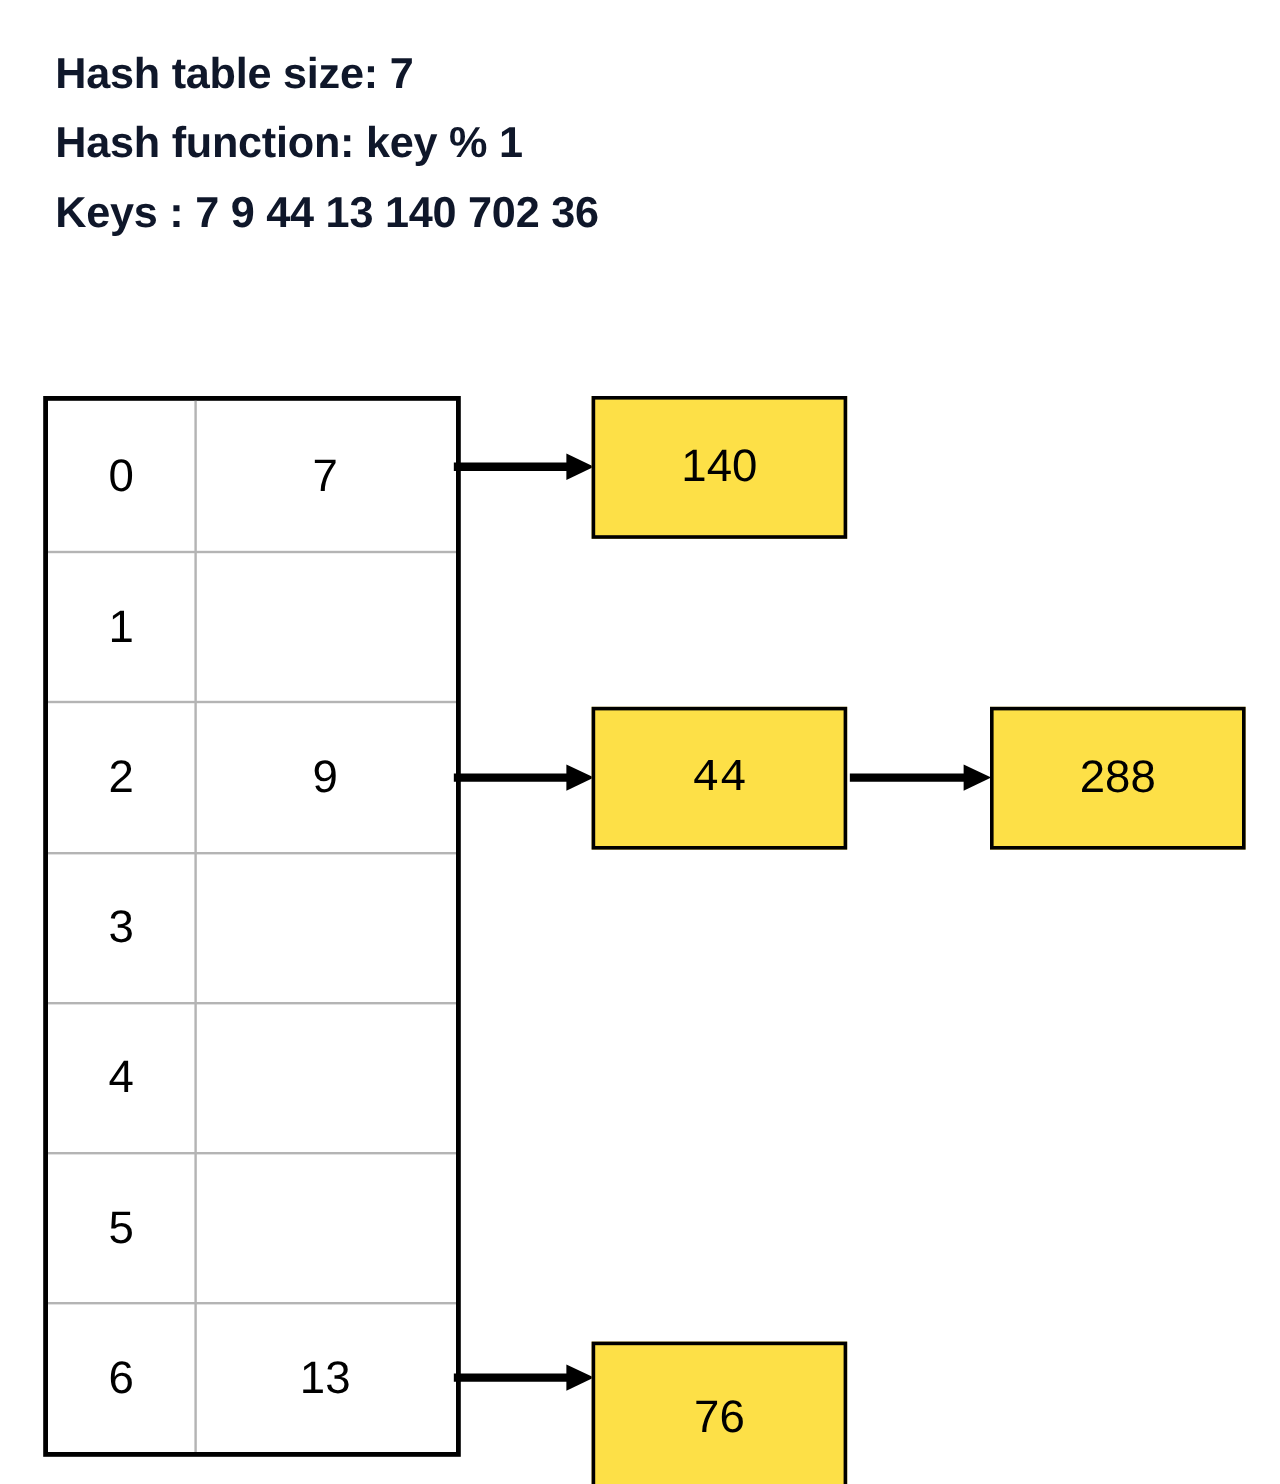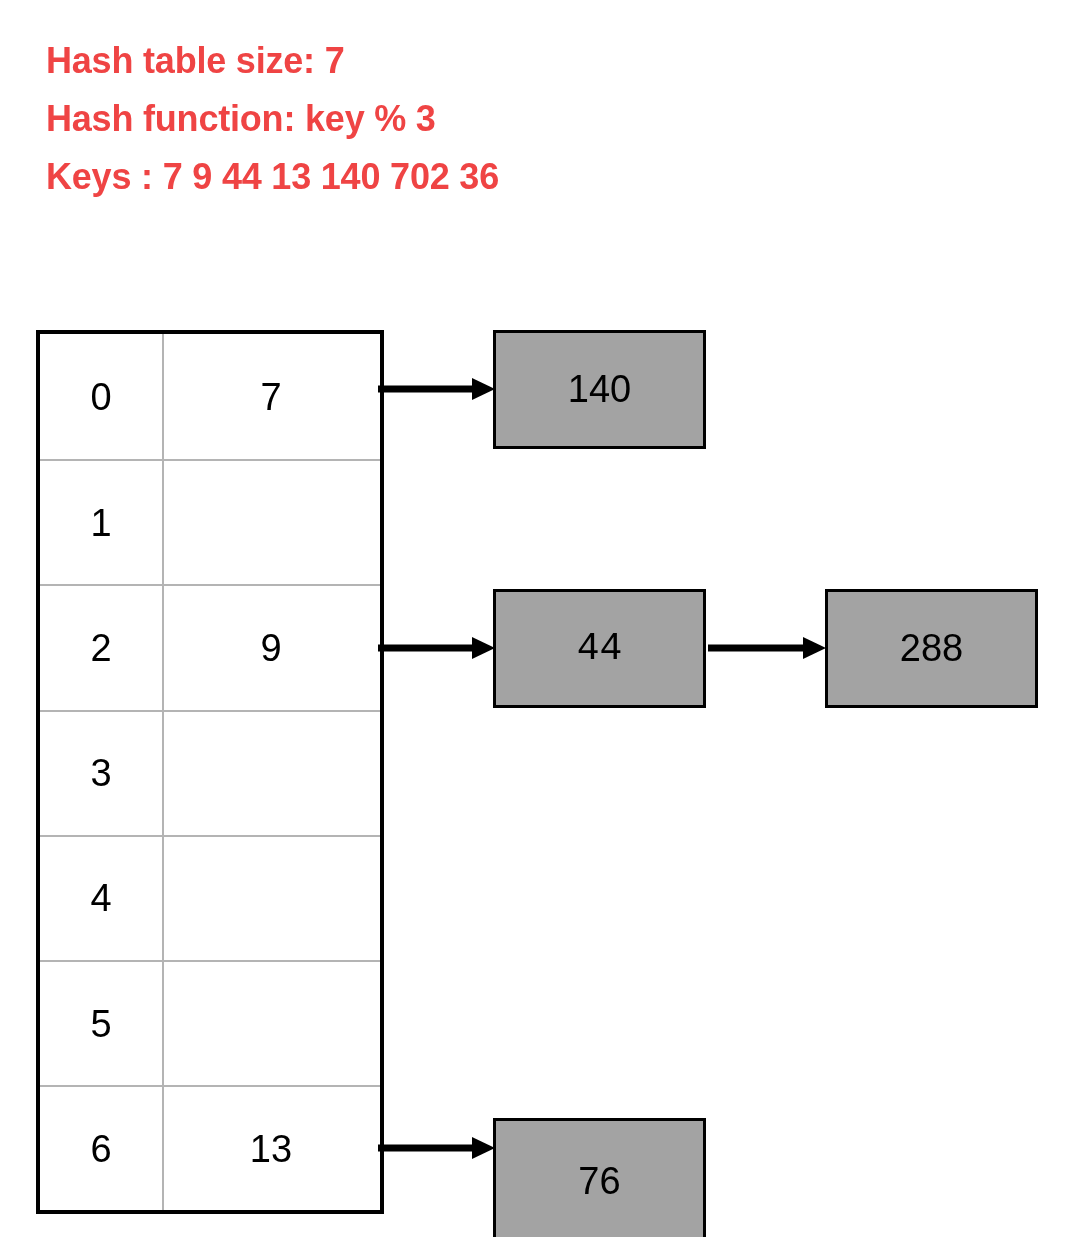--- a/index.html
+++ b/index.html
@@ -21,21 +21,21 @@
     position: absolute;
     left: 46px;
     top: 32px;
     width: 900px;
   }
   .header-line {
     font-size: 36px;
     font-weight: bold;
     line-height: 58px;
     white-space: pre;
-    color: #ef4444;
+    color: #0f172a;
     letter-spacing: -0.2px;
   }
 
   
   #hash-table {
     position: absolute;
     left: 36px;
     top: 330px;
     width: 340px;      
     height: 876px;
@@ -77,42 +77,42 @@
     width: 2px;
     height: 876px;
     background: #b4b4b4;
   }
 
   
   .node-box {
     position: absolute;
     border: 3px solid #000000;
     box-sizing: border-box;
-    background: #a3a3a3;
+    background: #fde047;
     display: flex;
     align-items: center;
     justify-content: center;
     font-size: 38px;
     color: #000000;
   }
 
   
   .arrow {
     position: absolute;
     height: 24px;
     pointer-events: none;
   }
   .arrow svg { display: block; }
 </style>
 </head>
 <body>
 
 <div id="header-block">
   <div class="header-line">Hash table size: 7</div>
-  <div class="header-line">Hash function: key % 3</div>
+  <div class="header-line">Hash function: key % 1</div>
   <div class="header-line">Keys : 7 9 44 13 140 702 36</div>
 </div>
 
 <div id="hash-table">
   <div id="column-divider"></div>
 
   <div class="table-row">
     <div class="cell-index">0</div>
     <div class="cell-value">7</div>
   </div>

